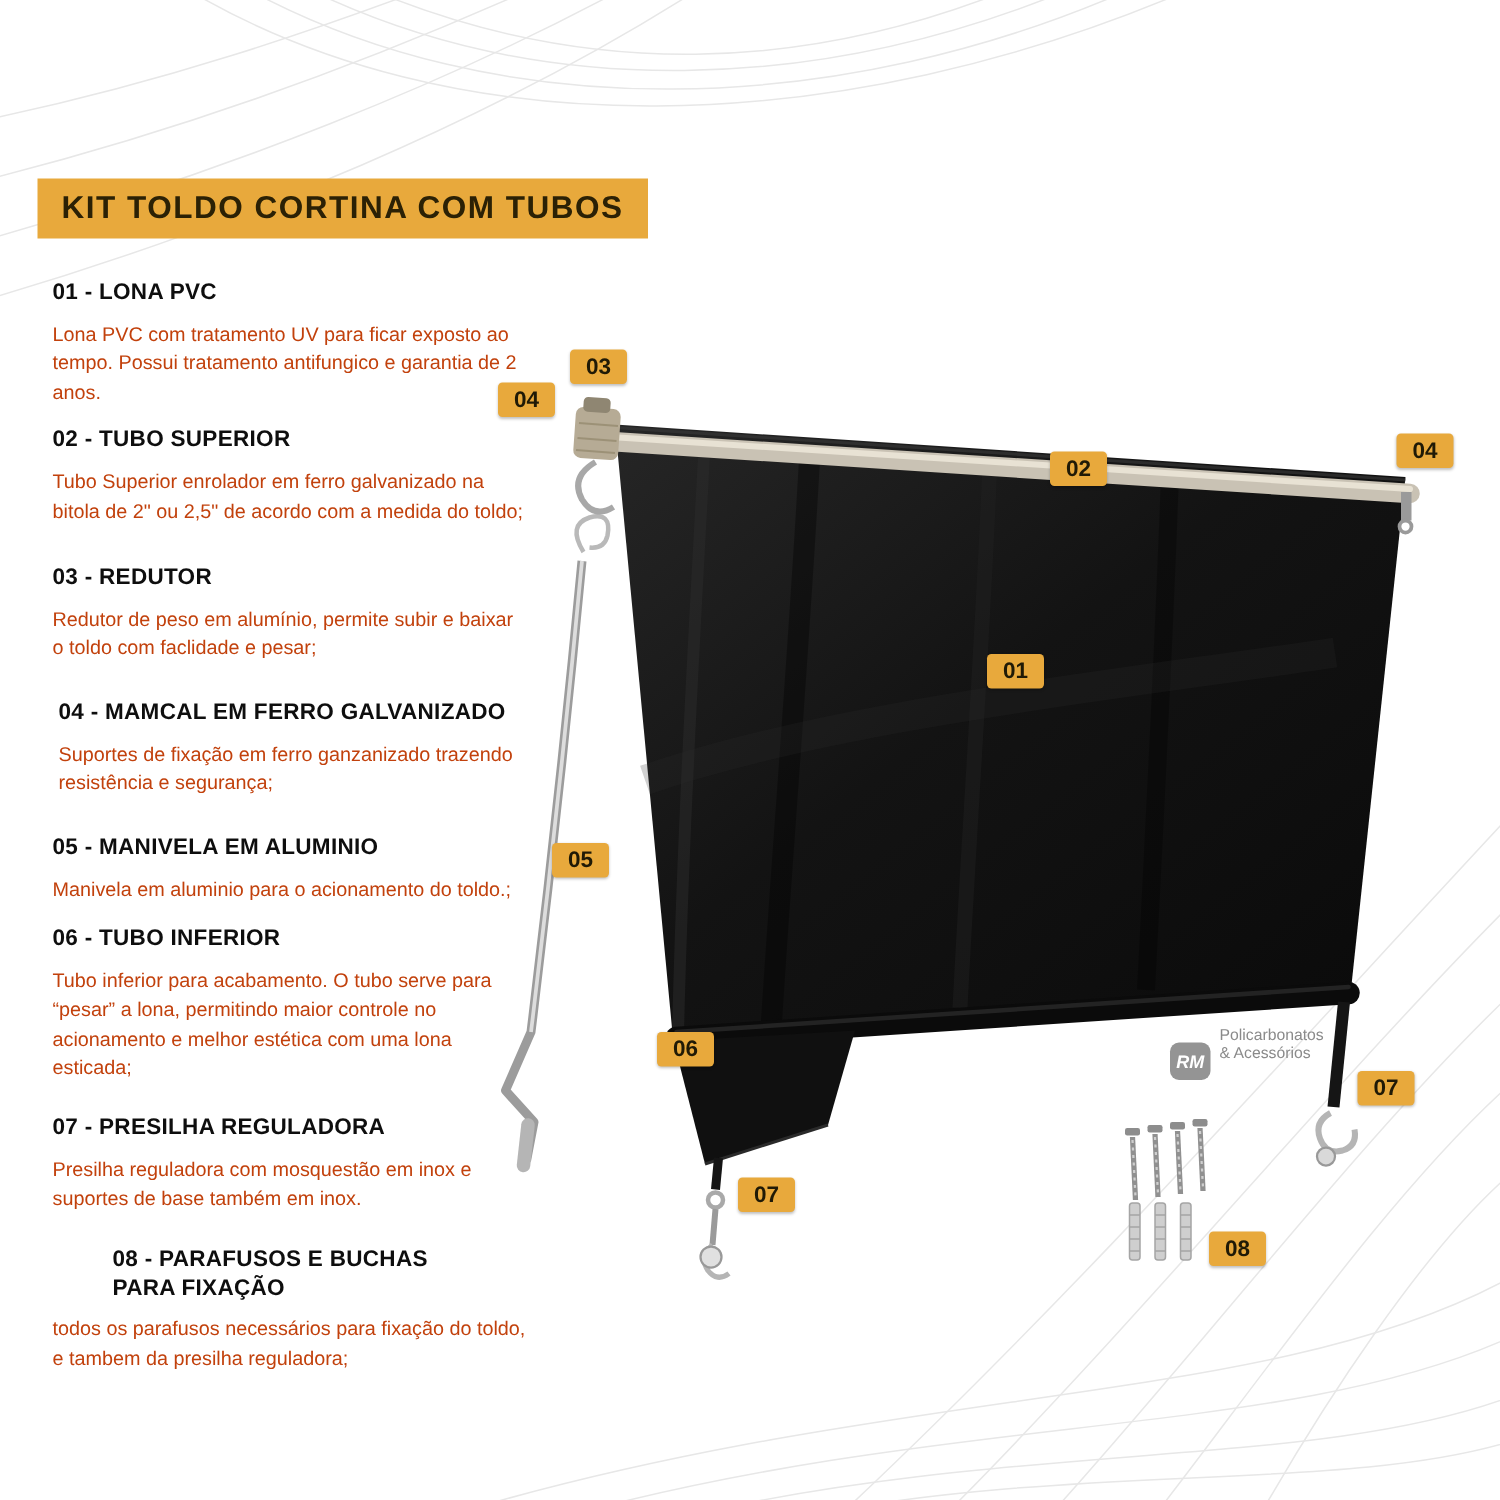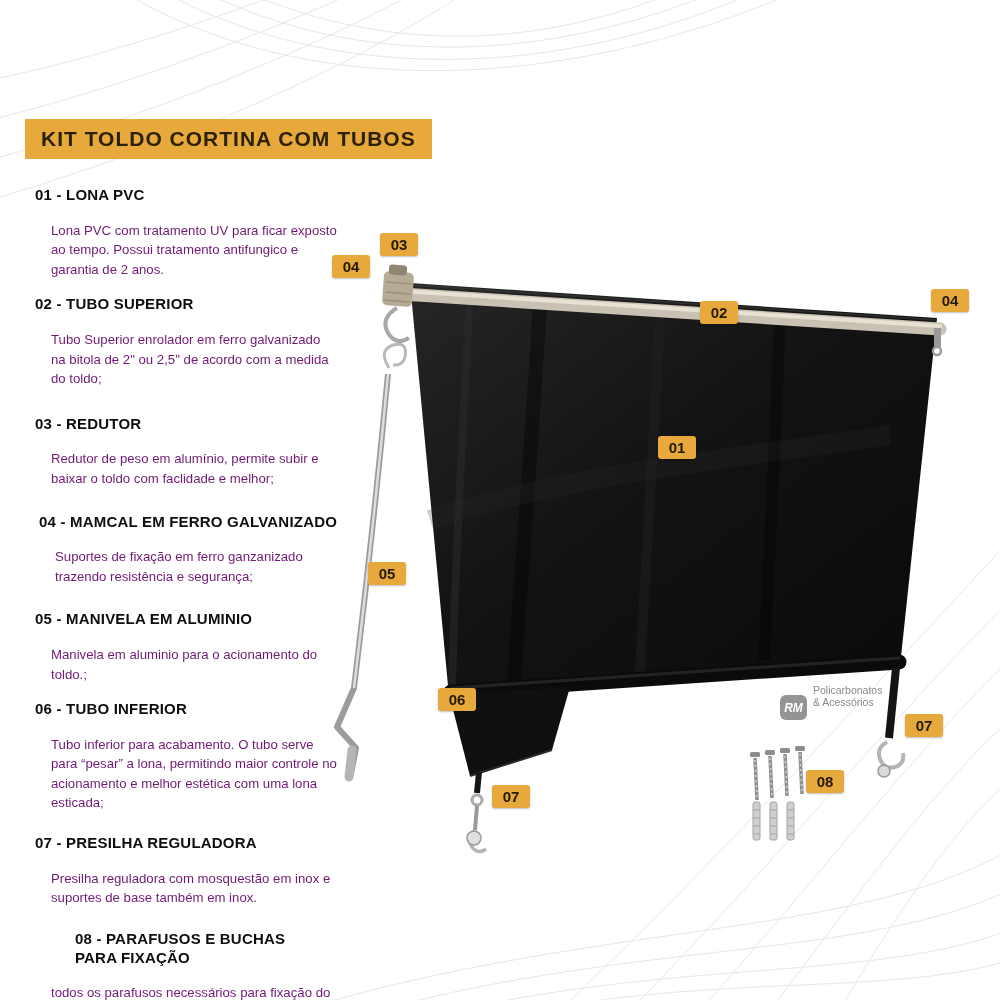--- a/index.html
+++ b/index.html
@@ -26,21 +26,21 @@
     padding:8px 16px;
     white-space:nowrap;
   }
 
   .col{position:absolute;left:35px;top:186px;width:318px;}
   .sec h3{
     font-size:15px;font-weight:700;color:#0e0e0e;
     margin:0 0 8px 0;line-height:1.25;letter-spacing:.2px;
   }
   .sec p{
-    font-size:13.2px;color:#701a75;margin:16px;line-height:1.48;
+    font-size:13.2px;color:#c2410c;margin:0;line-height:1.48;
   }
   .sec-2{margin-top:13px;}
   .sec-3{margin-top:26px;}
   .sec-4{margin-top:24px;padding-left:4px;}
   .sec-5{margin-top:24px;}
   .sec-6{margin-top:15px;}
   .sec-7{margin-top:21px;}
   .sec-8{margin-top:22px;}
   .sec-8 h3{max-width:235px;margin-left:40px;}
 
@@ -208,21 +208,21 @@
     <div class="sec sec-1">
       <h3>01 - LONA PVC</h3>
       <p>Lona PVC com tratamento UV para ficar exposto ao tempo. Possui tratamento antifungico e garantia de 2 anos.</p>
     </div>
     <div class="sec sec-2">
       <h3>02 - TUBO SUPERIOR</h3>
       <p>Tubo Superior enrolador em ferro galvanizado na bitola de 2" ou 2,5" de acordo com a medida do toldo;</p>
     </div>
     <div class="sec sec-3">
       <h3>03 - REDUTOR</h3>
-      <p>Redutor de peso em alumínio, permite subir e baixar o toldo com faclidade e melhor;</p>
+      <p>Redutor de peso em alumínio, permite subir e baixar o toldo com faclidade e pesar;</p>
     </div>
     <div class="sec sec-4">
       <h3>04 - MAMCAL  EM FERRO GALVANIZADO</h3>
       <p>Suportes de fixação em ferro ganzanizado trazendo resistência e segurança;</p>
     </div>
     <div class="sec sec-5">
       <h3>05 - MANIVELA EM ALUMINIO</h3>
       <p>Manivela em aluminio para o acionamento do toldo.;</p>
     </div>
     <div class="sec sec-6">
@@ -241,21 +241,21 @@
 
   <div class="badge" style="left:380px;top:233px;">03</div>
   <div class="badge" style="left:332px;top:255px;">04</div>
   <div class="badge" style="left:700px;top:301px;">02</div>
   <div class="badge" style="left:931px;top:289px;">04</div>
   <div class="badge" style="left:658px;top:436px;">01</div>
   <div class="badge" style="left:368px;top:562px;">05</div>
   <div class="badge" style="left:438px;top:688px;">06</div>
   <div class="badge" style="left:905px;top:714px;">07</div>
   <div class="badge" style="left:492px;top:785px;">07</div>
-  <div class="badge" style="left:806px;top:770px;">08</div>
+  <div class="badge" style="left:806px;top:821px;">08</div>
 
   <div class="watermark">
     <div class="logo">RM</div>
     <div class="wm-text">
       <span>Policarbonatos</span>
       <span>&amp; Acessórios</span>
     </div>
   </div>
 
 </div>

